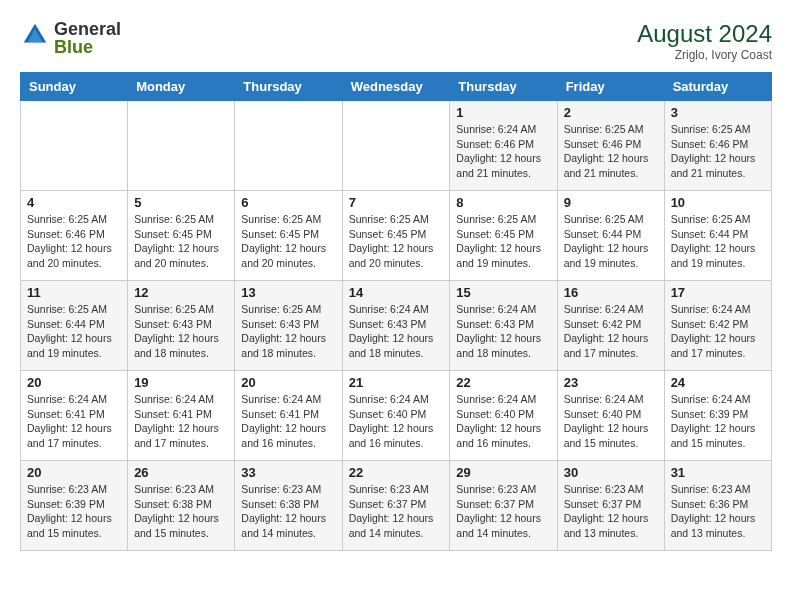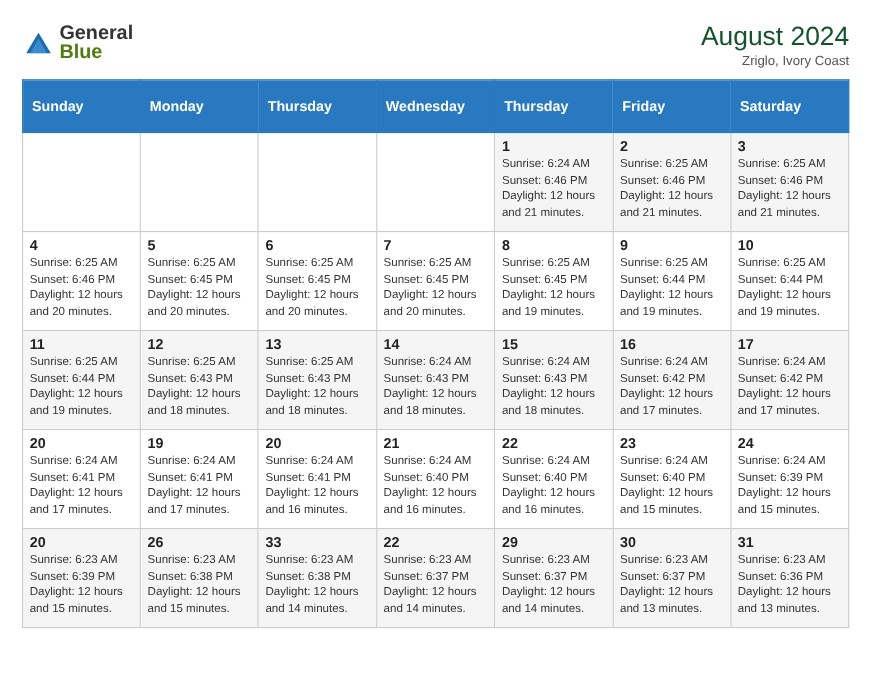--- a/index.html
+++ b/index.html
@@ -11,21 +11,21 @@
       padding: 20px;
     }
     .header-row {
       display: flex;
       justify-content: space-between;
       align-items: flex-start;
       margin-bottom: 10px;
     }
     .logo {
       display: flex;
-      align-items: flex-end;
+      align-items: flex-start;
       gap: 4px;
     }
     .logo-text {
       font-size: 18px;
       font-weight: bold;
       line-height: 1;
     }
     .logo-general { color: #333; }
     .logo-blue { color: #4d7c0f; }
     .logo-icon {
@@ -46,21 +46,21 @@
     }
     .calendar {
       width: 100%;
       border-collapse: collapse;
       font-size: 11px;
     }
     .calendar th {
       background: #2979c0;
       color: #fff;
       text-align: left;
-      padding: 16px 8px;
+      padding: 6px 8px;
       font-size: 13px;
       font-weight: bold;
       border: 1px solid #2979c0;
     }
     .calendar td {
       border: 1px solid #ccc;
       vertical-align: top;
       padding: 4px 6px;
       width: 108px;
       min-height: 80px;

